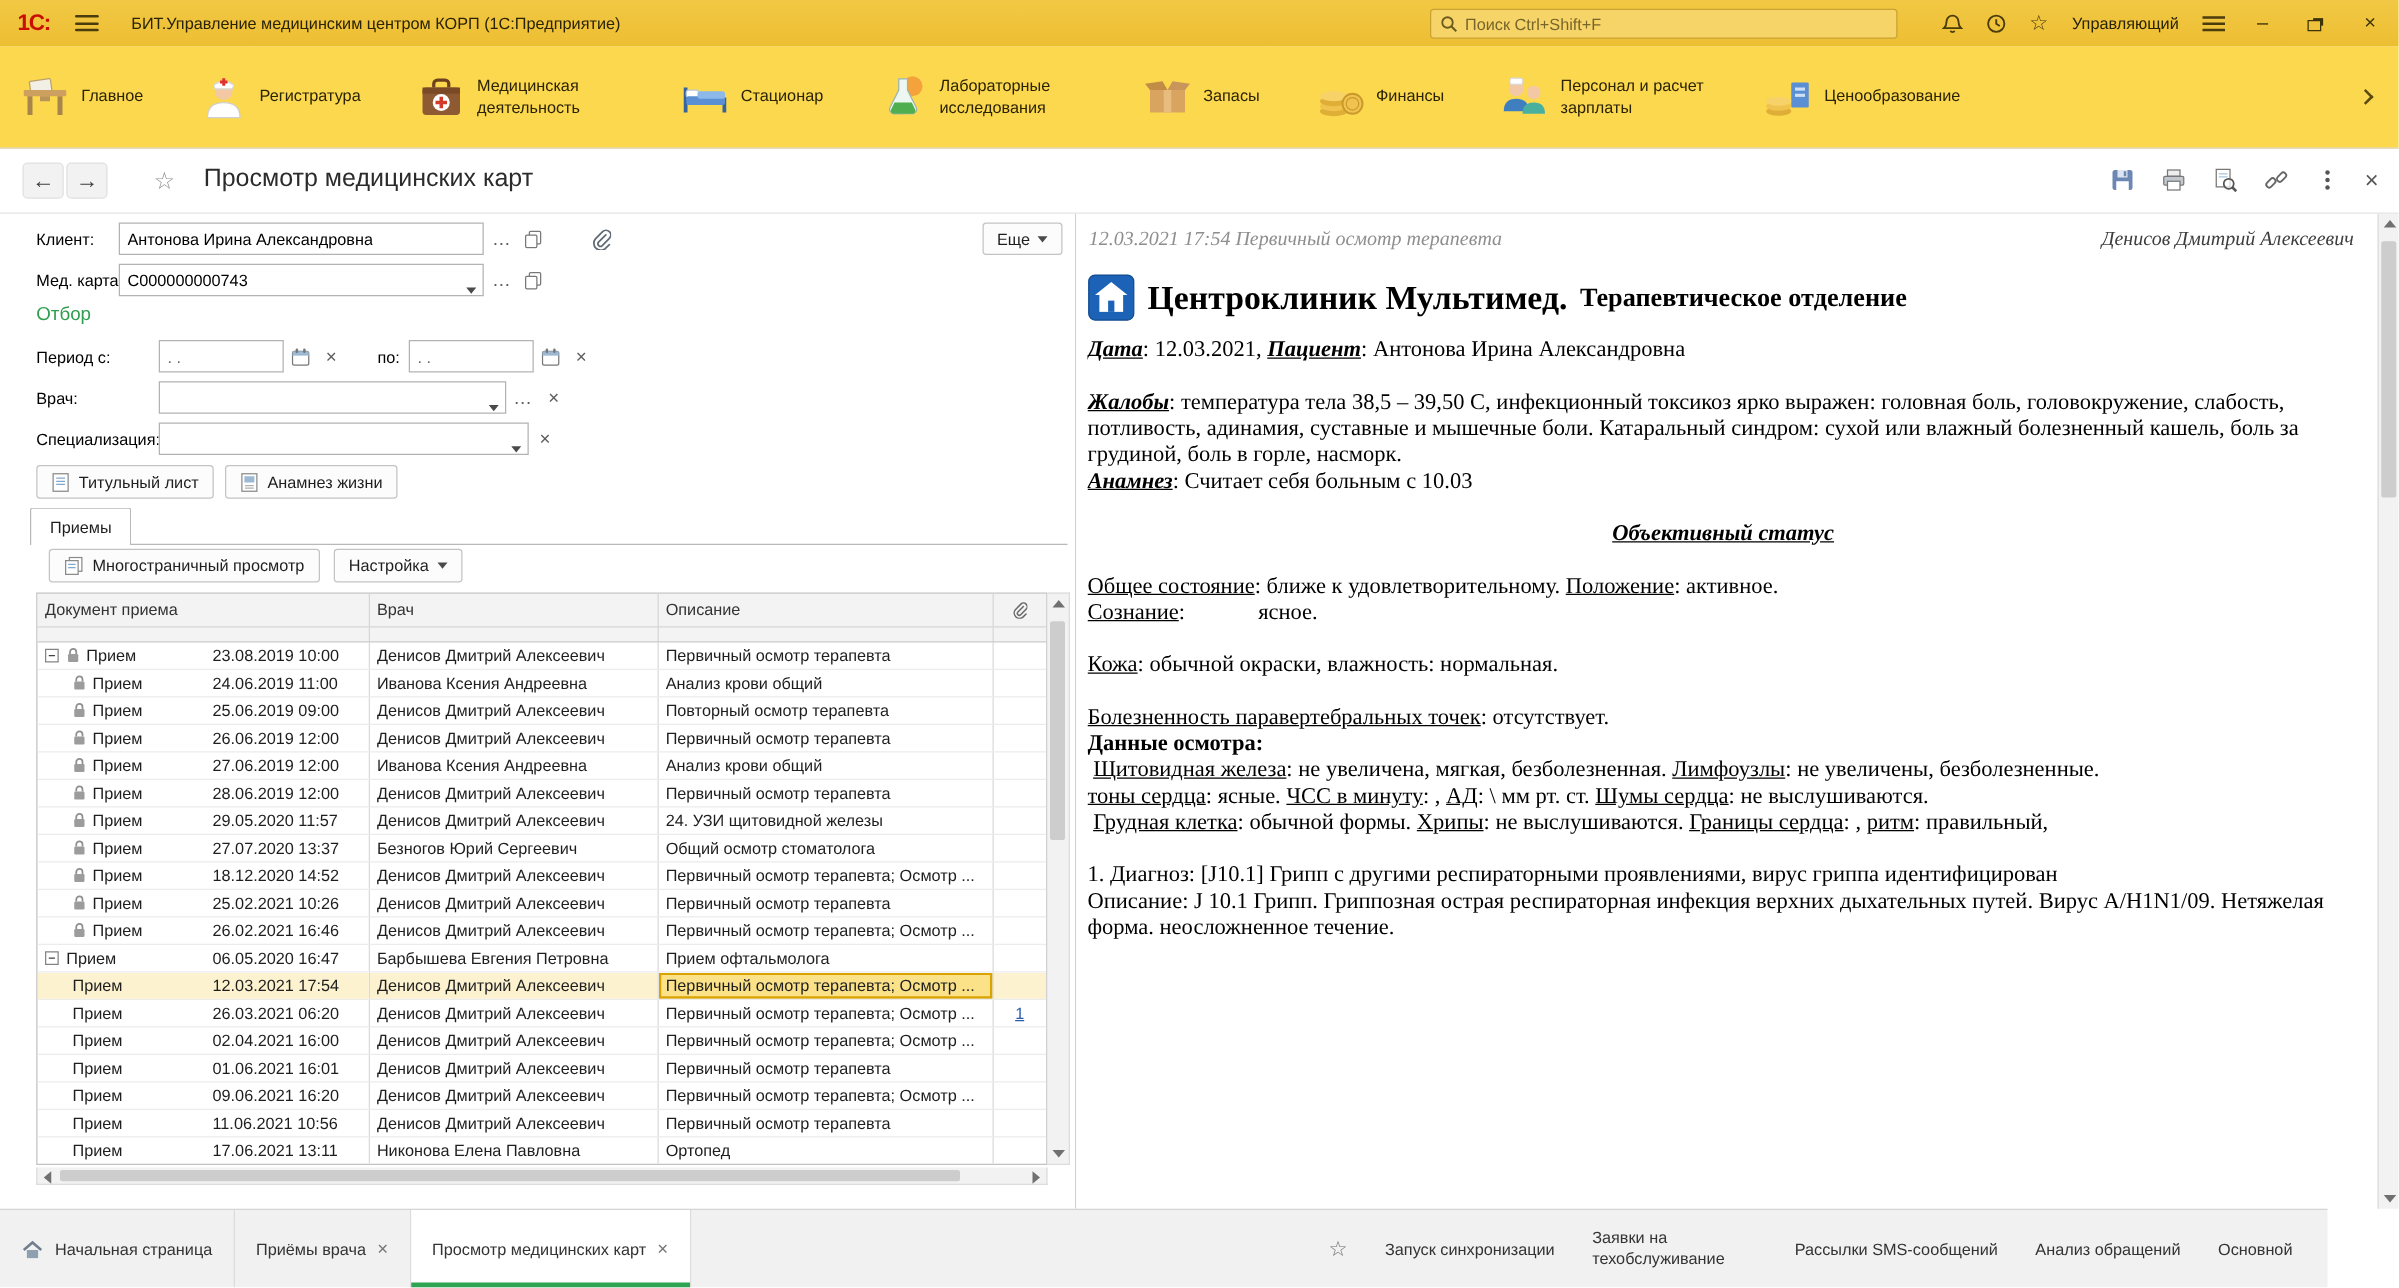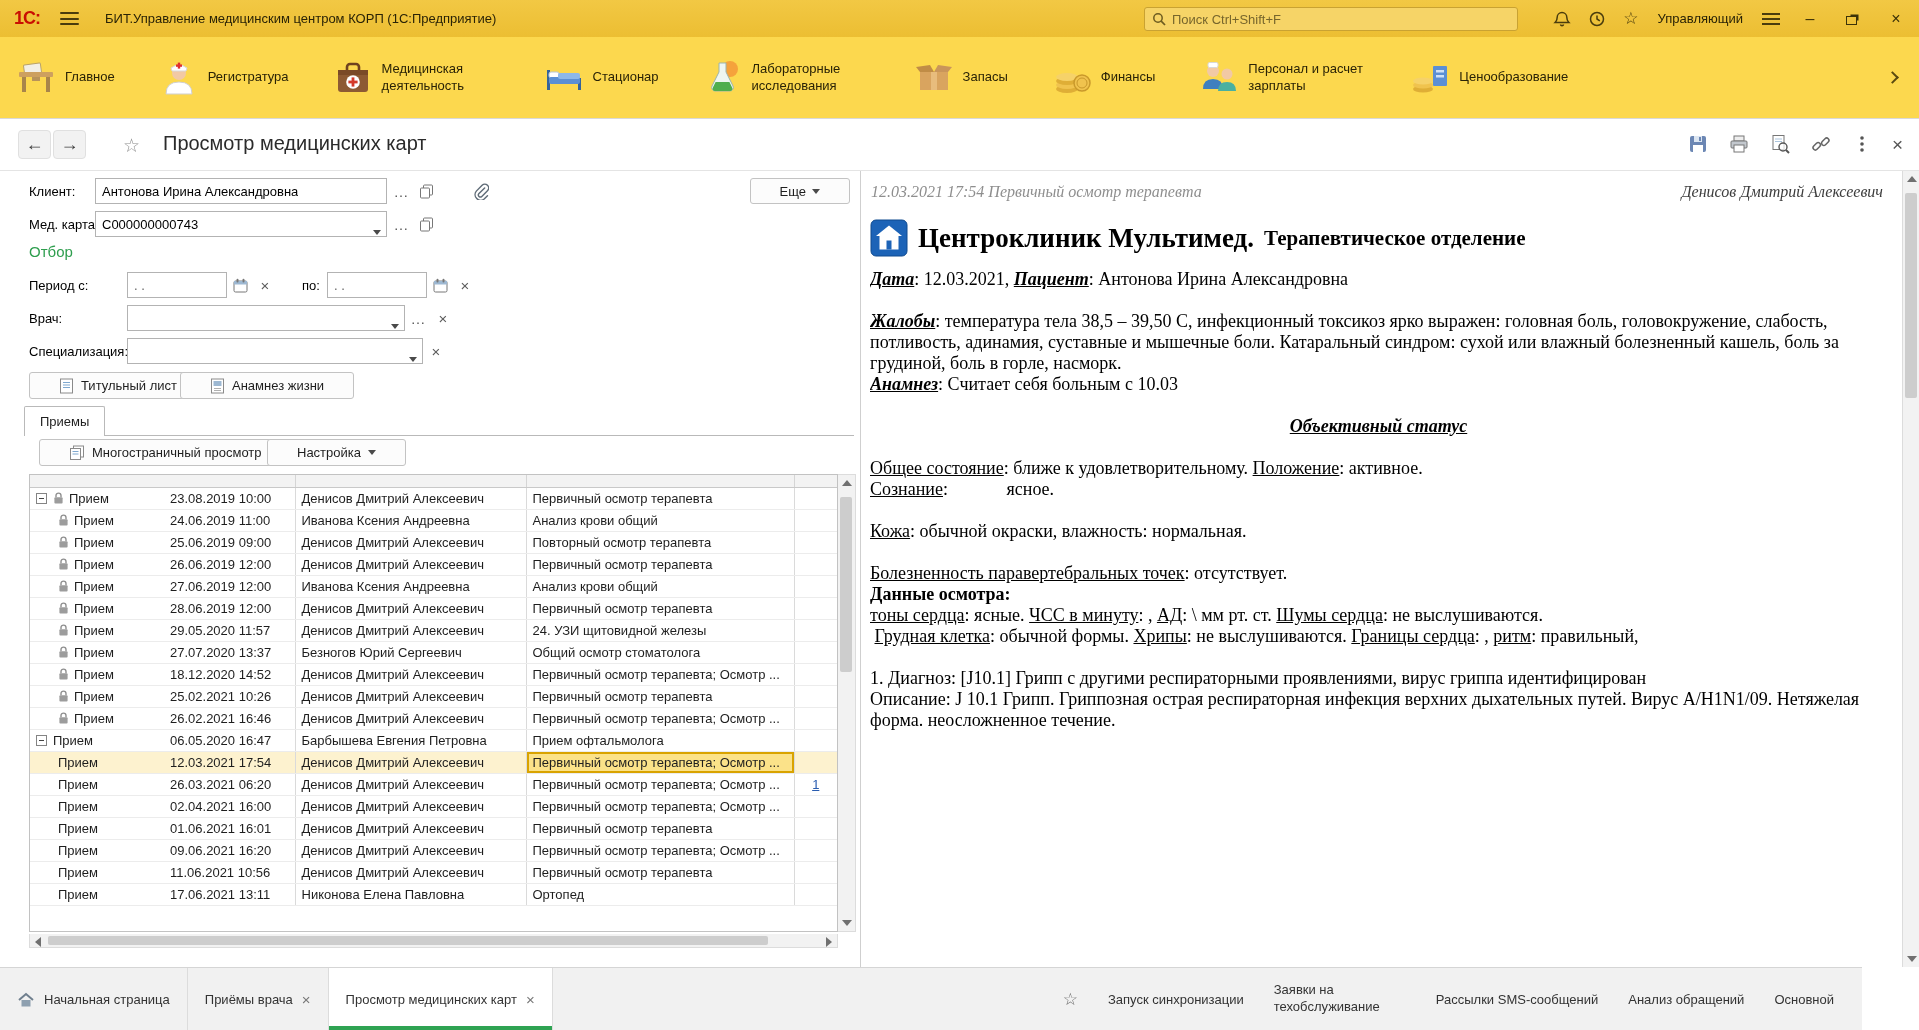--- a/index.html
+++ b/index.html
@@ -58,21 +58,21 @@
   
   .frm-label{position:absolute;font-size:13px;color:#000;white-space:nowrap;}
   .inp{position:absolute;height:26px;border:1px solid #b3b3b3;background:#fff;display:flex;align-items:center;padding:0 6px;}
   .inp-val{font-size:13px;color:#000;white-space:nowrap;overflow:hidden;}
   .inp-val.dim{color:#666;}
   .inp .dd{position:absolute;right:5px;top:11px;}
   .tri-down{width:0;height:0;border-left:4px solid transparent;border-right:4px solid transparent;border-top:5px solid #4a4a4a;display:inline-block;}
   .mini{position:absolute;width:24px;height:26px;display:flex;align-items:center;justify-content:center;
     color:#5c5c5c;font-size:15px;cursor:pointer;line-height:1;}
   .btn{border:1px solid #c3c3c3;border-radius:3px;background:#fcfcfc;display:flex;align-items:center;
-    gap:7px;padding:0 29px;font-size:13px;color:#1e1e1e;cursor:pointer;height:27px;}
+    gap:7px;padding:0 11px;font-size:13px;color:#1e1e1e;cursor:pointer;height:27px;}
   .more-btn{position:absolute;right:10px;top:7px;height:26px;gap:6px;}
   .filter-header{position:absolute;left:29px;top:72px;font-size:15px;color:#2e9e4e;}
   .abs-btn{position:absolute;}
 
   
   .tab-baseline{position:absolute;left:24px;right:6px;top:264px;border-top:1px solid #b9b9b9;}
   .form-tab{position:absolute;left:24px;top:235px;height:30px;padding:0 15px;background:#fff;
     border:1px solid #b9b9b9;border-bottom:none;border-radius:2px 2px 0 0;display:flex;align-items:center;
     font-size:13px;z-index:2;cursor:pointer;}
 
@@ -470,20 +470,30 @@
 
     <div class="grid-wrap">
       <table class="grid">
         <colgroup>
             <col style="width:265px">
             <col style="width:231px">
             <col style="width:268px">
             <col style="width:43px">
           </colgroup>
         <thead>
+          <tr>
+            <th>Документ приема</th>
+            <th>Врач</th>
+            <th>Описание</th>
+            <th class="th-attach">
+              <svg width="13" height="14" viewBox="0 0 18 18">
+                  <path d="M13.4 5.2L7.4 11.2a2.1 2.1 0 0 0 3 3l6-6A4 4 0 0 0 10.7 2.5L4.6 8.6a5.9 5.9 0 0 0 8.3 8.3l3.5-3.5" fill="none" stroke="#666" stroke-width="1.6" stroke-linecap="round"></path>
+                </svg>
+            </th>
+          </tr>
           <tr class="sub">
               <th></th>
               <th></th>
               <th></th>
               <th></th>
             </tr>
         </thead>
         <tbody>
             <tr>
               <td class="c-doc">
@@ -803,20 +813,21 @@
           <p class="doc-p">&nbsp;</p>
           <p class="doc-p center"><span class="seg-lu">Объективный статус</span></p>
           <p class="doc-p">&nbsp;</p>
           <p class="doc-p"><span class="seg-u">Общее состояние</span><span>: ближе к удовлетворительному. </span><span class="seg-u">Положение</span><span>: активное.</span></p>
           <p class="doc-p"><span class="seg-u">Сознание</span><span>:&nbsp;&nbsp;&nbsp;&nbsp;&nbsp;&nbsp;&nbsp;&nbsp;&nbsp;&nbsp;&nbsp;&nbsp; ясное.</span></p>
           <p class="doc-p">&nbsp;</p>
           <p class="doc-p"><span class="seg-u">Кожа</span><span>: обычной окраски, влажность: нормальная.</span></p>
           <p class="doc-p">&nbsp;</p>
           <p class="doc-p"><span class="seg-u">Болезненность паравертебральных точек</span><span>: отсутствует.</span></p>
           <p class="doc-p"><span class="seg-b">Данные осмотра:</span></p>
+          <p class="doc-p"><span>&nbsp;</span><span class="seg-u">Щитовидная железа</span><span>: не увеличена, мягкая, безболезненная. </span><span class="seg-u">Лимфоузлы</span><span>: не увеличены, безболезненные.</span></p>
           <p class="doc-p"><span class="seg-u">тоны сердца</span><span>: ясные. </span><span class="seg-u">ЧСС в минуту</span><span>: , </span><span class="seg-u">АД</span><span>: \ мм рт. ст. </span><span class="seg-u">Шумы сердца</span><span>: не выслушиваются.</span></p>
           <p class="doc-p"><span>&nbsp;</span><span class="seg-u">Грудная клетка</span><span>: обычной формы. </span><span class="seg-u">Хрипы</span><span>: не выслушиваются. </span><span class="seg-u">Границы сердца</span><span>: , </span><span class="seg-u">ритм</span><span>: правильный,</span></p>
           <p class="doc-p">&nbsp;</p>
           <p class="doc-p"><span>1. Диагноз: [J10.1] Грипп с другими респираторными проявлениями, вирус гриппа идентифицирован</span></p>
           <p class="doc-p"><span>Описание: J 10.1 Грипп. Гриппозная острая респираторная инфекция верхних дыхательных путей. Вирус А/H1N1/09. Нетяжелая форма. неосложненное течение.</span></p>
         </div>
     </div>
     <div class="doc-vscroll">
       <span class="sb-up"></span>
       <span class="sb-thumbv" style="top:22px;height:205px;left:2px;width:12px;"></span>

